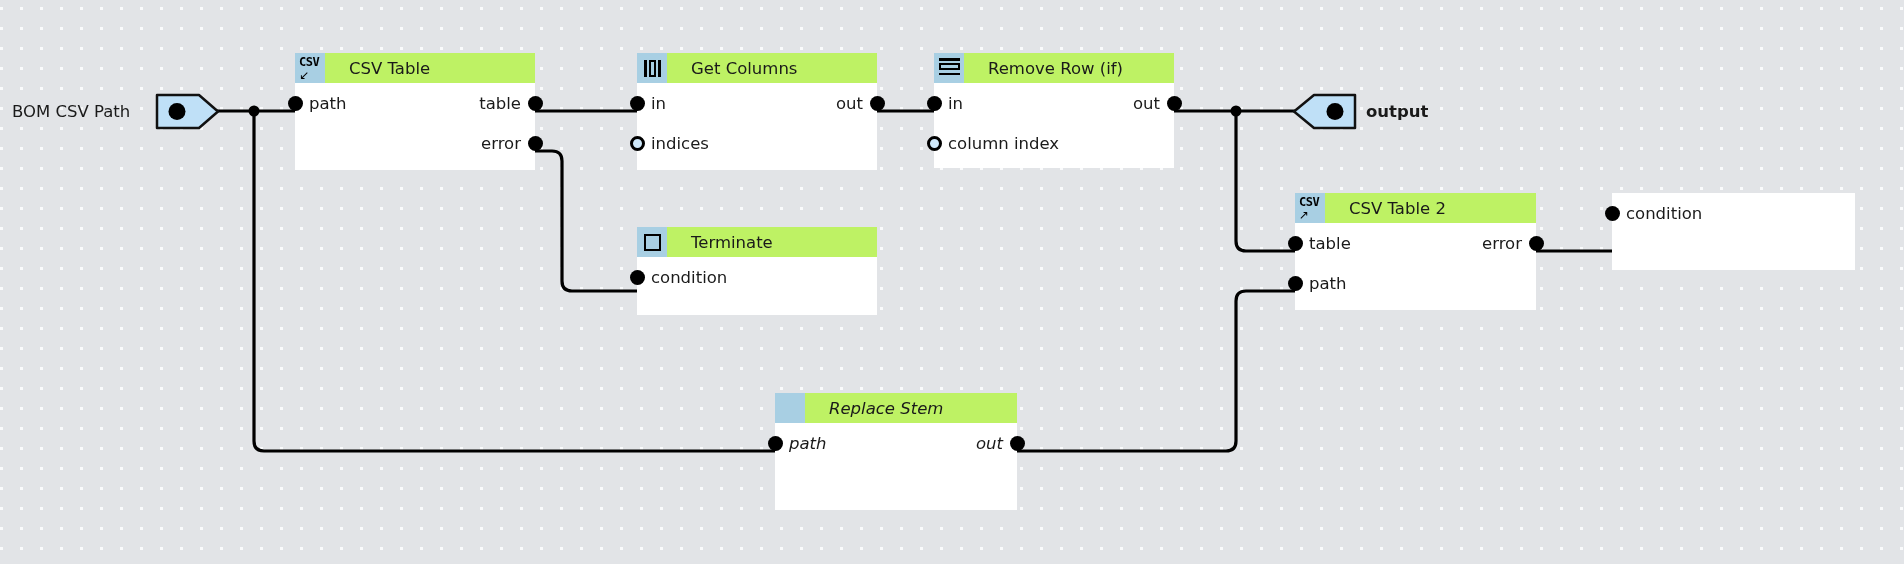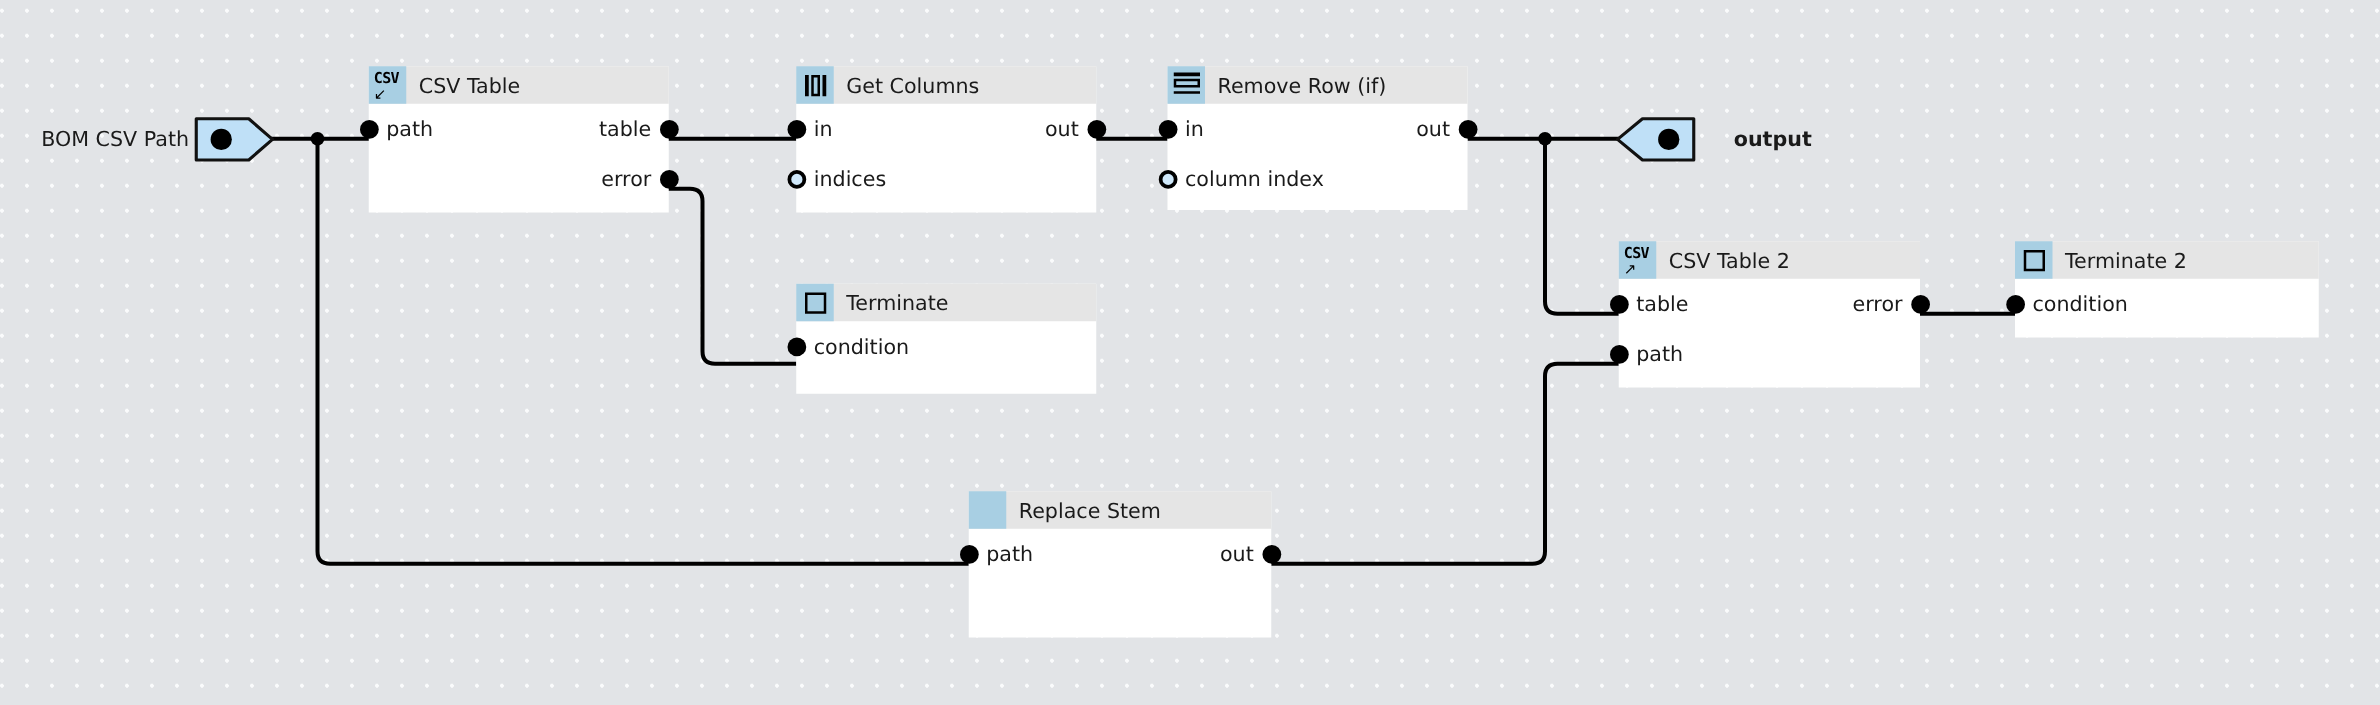--- a/index.html
+++ b/index.html
@@ -19,34 +19,34 @@
   }
   #edges { position: absolute; left: 0; top: 0; width: 1904px; height: 564px; pointer-events: none; }
   .node {
     position: absolute;
     background: #ffffff;
     display: flex;
     flex-direction: column;
   }
   .node-header {
     height: 30px;
-    background: #e5e5e5;
+    background: #bef264;
     display: flex;
     align-items: center;
   }
   .node-icon {
     width: 30px; height: 30px;
     background: #a8cfe3;
     display: flex; align-items: center; justify-content: center;
     flex: 0 0 30px;
   }
   .node-title {
     font-size: 16.5px;
     color: #1a1a1a;
-    padding-left: 10px;
+    padding-left: 24px;
     white-space: nowrap;
   }
   .node-body { flex: 1; position: relative; }
   .row {
     height: 40px;
     display: flex;
     align-items: center;
     position: relative;
     text-align: center;
   }
@@ -76,21 +76,20 @@
   .io-node {
     position: absolute;
   }
   .io-label {
     position: absolute;
     font-size: 16.5px;
     color: #1a1a1a;
     white-space: nowrap;
     top: 50%;
     transform: translateY(-50%);
-    margin-left: 21px;
   }
   
   .ic-csv { position: relative; width: 22px; height: 22px; }
   .ic-csv .txt {
     position: absolute; top: -2px; left: 0;
     font-family: "DejaVu Sans Mono", monospace;
     font-size: 12px; font-weight: bold; color: #000; letter-spacing: -0.5px;
   }
   .ic-csv .arr {
     position: absolute; bottom: -2px; left: 0;
@@ -264,35 +263,29 @@
         <span class="lbl-out">error</span>
       </div>
       <div class="row">
         <span class="port left"></span>
         <span class="lbl-in">path</span>
       </div>
     </div>
   </div>
 
   <div class="node" style="left:1612px; top:193px; width:243px; height:77px;">
-    <div class="node-header">
-      <div class="node-icon">
-        <div class="ic-square"></div>
-      </div>
-      <div class="node-title">Terminate 2</div>
-    </div>
     <div class="node-body">
       <div class="row">
         <span class="port left"></span>
         <span class="lbl-in">condition</span>
       </div>
     </div>
   </div>
 
-  <div class="node" style="left:775px; top:393px; width:242px; height:117px;">
+  <div class="node" style="left:775px; top:393px; width:242px; height:117px;font-style:italic;">
     <div class="node-header">
       <div class="node-icon">
         <div class="ic-empty"></div>
       </div>
       <div class="node-title">Replace Stem</div>
     </div>
     <div class="node-body">
       <div class="row">
         <span class="port left"></span>
         <span class="lbl-in">path</span>

